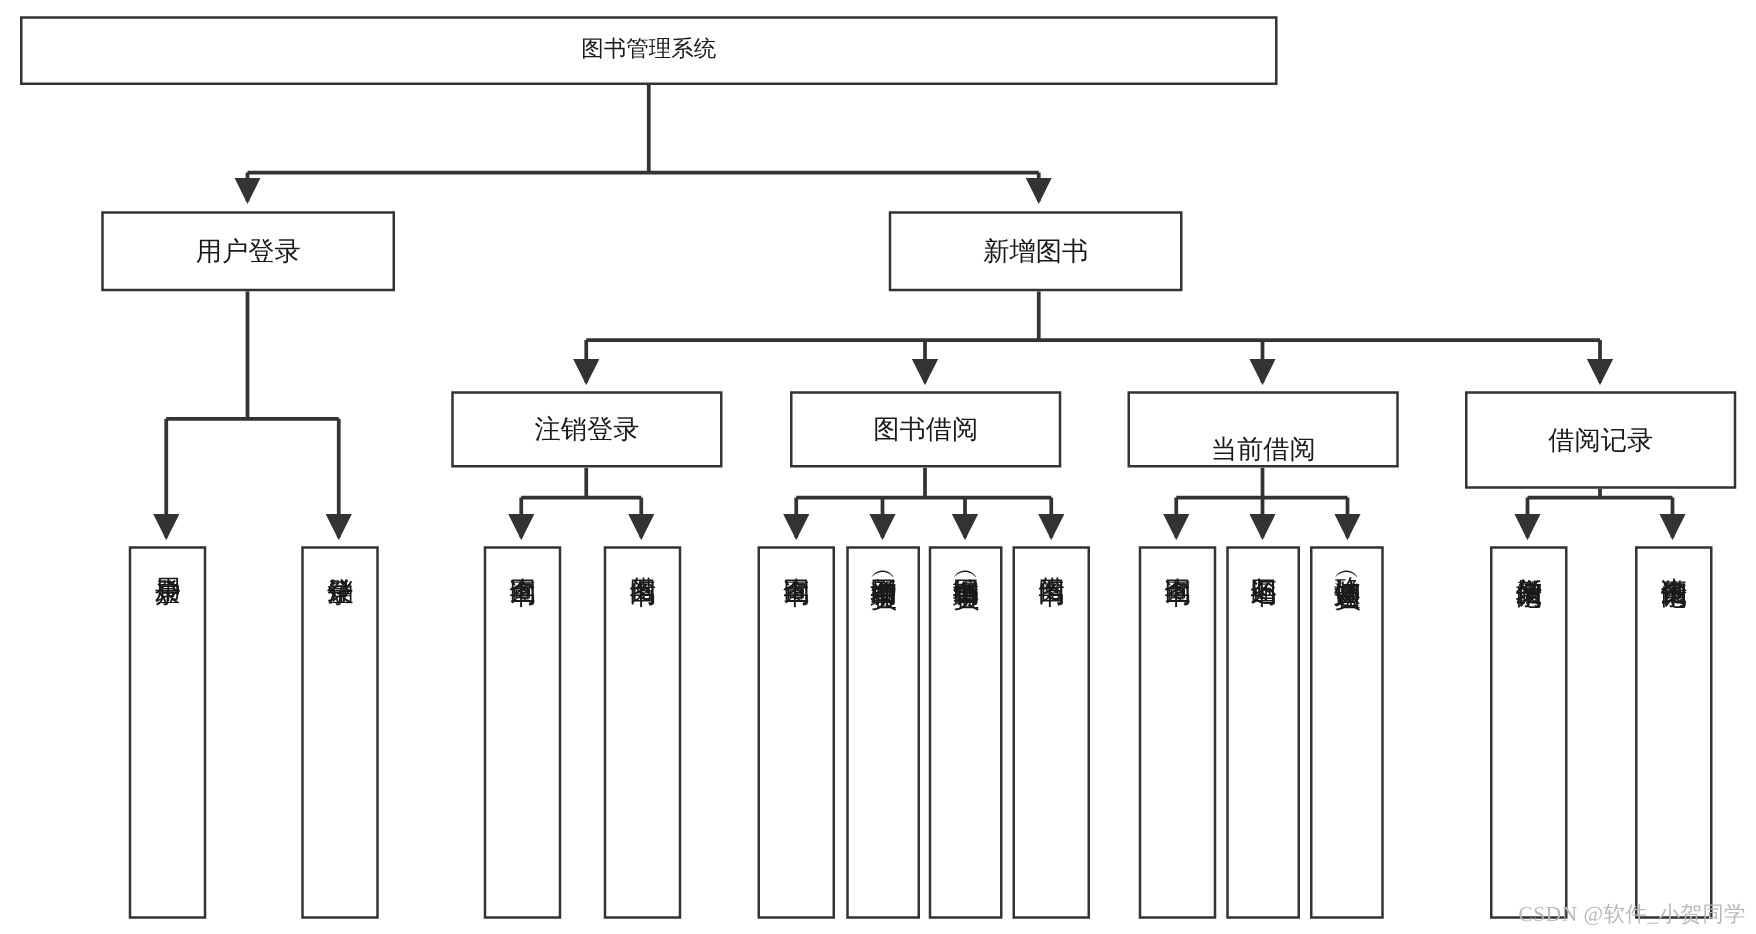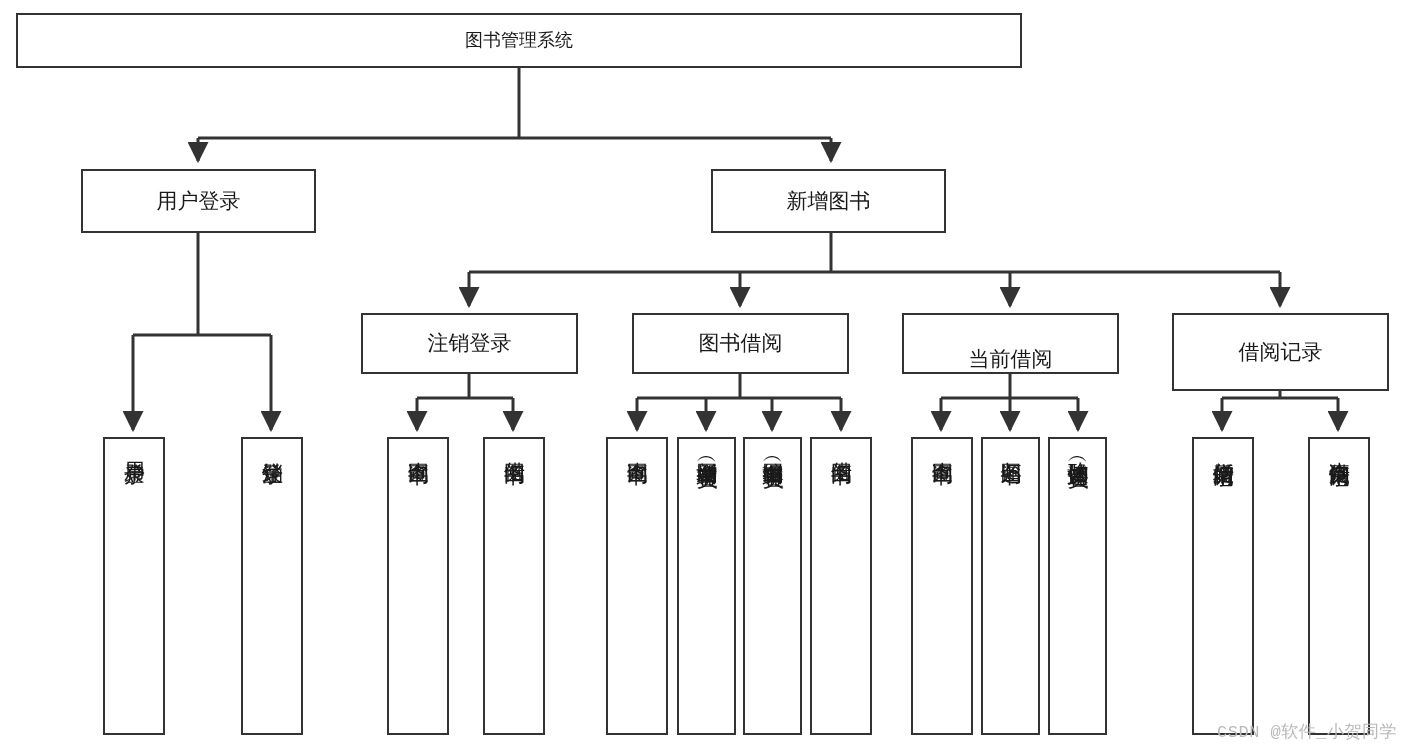--- a/index.html
+++ b/index.html
@@ -64,21 +64,21 @@
   }
   #watermark {
     position: absolute;
     right: 8px;
     bottom: 4px;
     font-size: 17px;
     color: #b9b9b9;
     letter-spacing: 0.5px;
     z-index: 5;
     white-space: nowrap;
-    font-family: Liberation Mono, monospace;
+    font-family: Liberation Serif, serif;
   }
 </style>
 </head>
 <body>
 
 <div id="canvas">
 
   <svg id="wires" viewBox="0 0 1405 747" width="1405" height="747" xmlns="http://www.w3.org/2000/svg">
     <defs>
       <marker id="arrow" viewBox="0 0 10 10" refX="9" refY="5" markerWidth="7" markerHeight="7" orient="auto-start-reverse">

